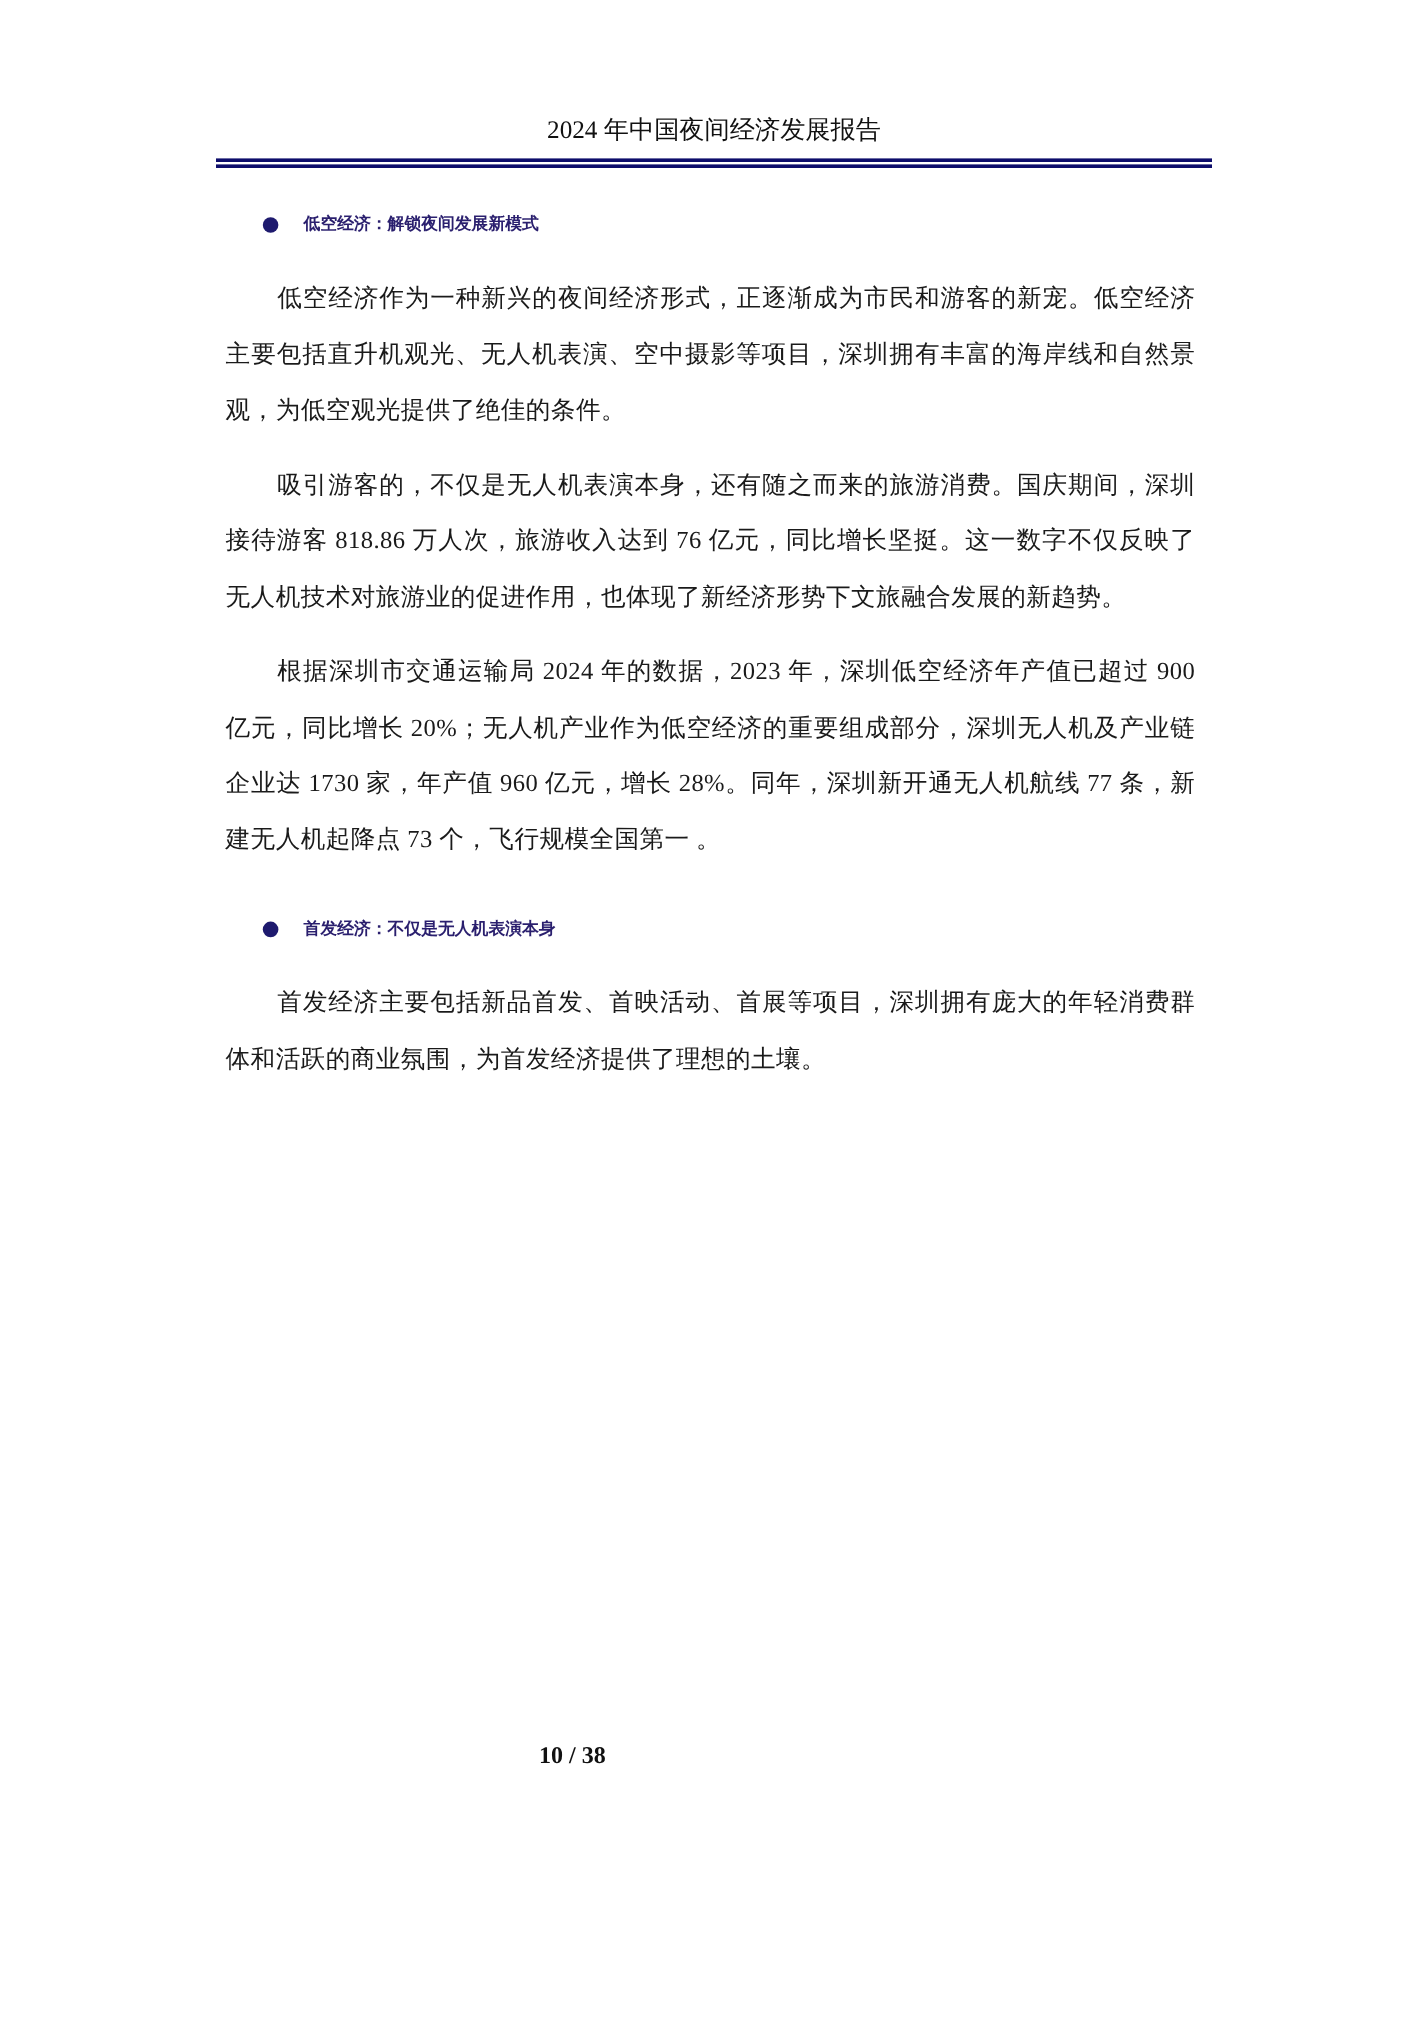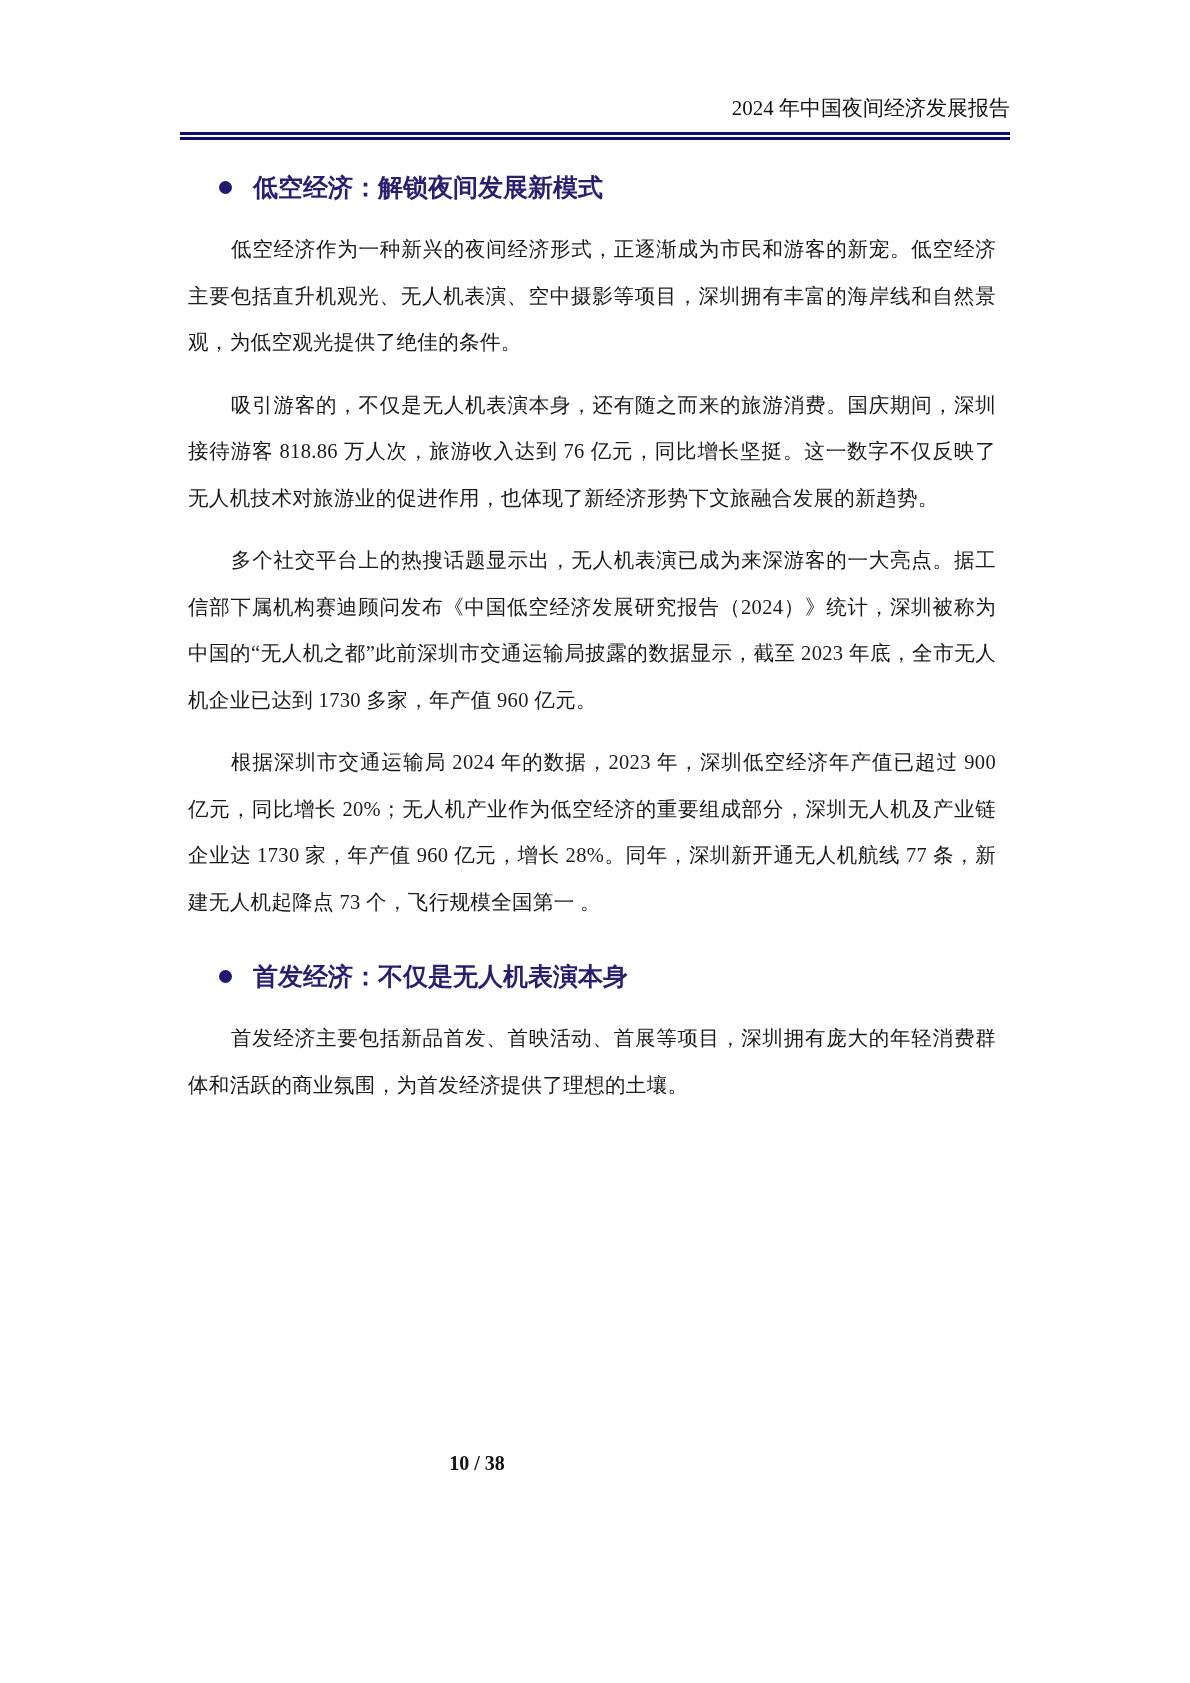--- a/index.html
+++ b/index.html
@@ -1,26 +1,26 @@
 <!DOCTYPE html>
 <html><head>
 <meta charset="utf-8">
 <style>
   html, body { margin: 0; padding: 0; background: #ffffff; }
   body { width: 1190px; height: 1683px; position: relative; overflow: hidden;
          font-family: "DejaVu Serif", "Liberation Serif", serif; color: #1a1a1a; }
-  .page-header { position: absolute; left: 180px; width: 830px; top: 94px; text-align: right;
+  .page-header { position: absolute; left: 180px; width: 830px; top: 94px; text-align: center;
                  font-family: "Liberation Serif", "DejaVu Serif", serif; font-size: 21px; color: #111; line-height: 28px; }
   .rule { position: absolute; left: 180px; width: 830px; height: 3px; background: #0d0d6b; }
   .rule.r1 { top: 132px; }
   .rule.r2 { top: 137px; }
   .content { position: absolute; left: 172px; top: 164px; width: 840px; }
   .heading { display: flex; align-items: center; height: 46px; margin: 0; }
   .heading .bullet { width: 13px; height: 13px; border-radius: 50%; background: #1e1a6e; margin-left: 47px; margin-right: 21px; flex: none; }
-  .heading .htext { font-family: Liberation Sans, sans-serif; font-weight: bold; font-size: 25px; color: #2a1f6e; letter-spacing: 0px; }
+  .heading .htext { font-family: Liberation Sans, sans-serif; font-weight: bold; font-size: 14px; color: #2a1f6e; letter-spacing: 0px; }
   p.para { margin: 16px; font-size: 20.5px; line-height: 46.5px; text-indent: 2.1em; text-align: justify; color: #1a1a1a;
            font-family: "Liberation Serif", "DejaVu Serif", serif; letter-spacing: 0.35px; }
   .gap-h2 { height: 12px; }
   .page-footer { position: absolute; left: 0; width: 954px; top: 1452px; text-align: center;
                  font-family: "Liberation Serif", "DejaVu Serif", serif; font-weight: bold; font-size: 20px; color: #111; }
 </style>
 </head>
 <body>
 
 <div class="page-header">2024 年中国夜间经济发展报告</div>
@@ -28,21 +28,20 @@
 <div class="rule r2"></div>
 
 <div class="content">
 
   <div class="heading">
     <span class="bullet"></span>
     <span class="htext">低空经济：解锁夜间发展新模式</span>
   </div>
   <p class="para">低空经济作为一种新兴的夜间经济形式，正逐渐成为市民和游客的新宠。低空经济主要包括直升机观光、无人机表演、空中摄影等项目，深圳拥有丰富的海岸线和自然景观，为低空观光提供了绝佳的条件。</p>
   <p class="para">吸引游客的，不仅是无人机表演本身，还有随之而来的旅游消费。国庆期间，深圳接待游客 818.86 万人次，旅游收入达到 76 亿元，同比增长坚挺。这一数字不仅反映了无人机技术对旅游业的促进作用，也体现了新经济形势下文旅融合发展的新趋势。</p>
-  <p class="para">多个社交平台上的热搜话题显示出，无人机表演已成为来深游客的一大亮点。据工信部下属机构赛迪顾问发布《中国低空经济发展研究报告（2024）》统计，深圳被称为中国的“无人机之都”此前深圳市交通运输局披露的数据显示，截至 2023 年底，全市无人机企业已达到 1730 多家，年产值 960 亿元。</p>
   <p class="para">根据深圳市交通运输局 2024 年的数据，2023 年，深圳低空经济年产值已超过 900 亿元，同比增长 20%；无人机产业作为低空经济的重要组成部分，深圳无人机及产业链企业达 1730 家，年产值 960 亿元，增长 28%。同年，深圳新开通无人机航线 77 条，新建无人机起降点 73 个，飞行规模全国第一 。</p>
 
   <div class="gap-h2"></div>
 
   <div class="heading">
     <span class="bullet"></span>
     <span class="htext">首发经济：不仅是无人机表演本身</span>
   </div>
   <p class="para">首发经济主要包括新品首发、首映活动、首展等项目，深圳拥有庞大的年轻消费群体和活跃的商业氛围，为首发经济提供了理想的土壤。</p>
 

